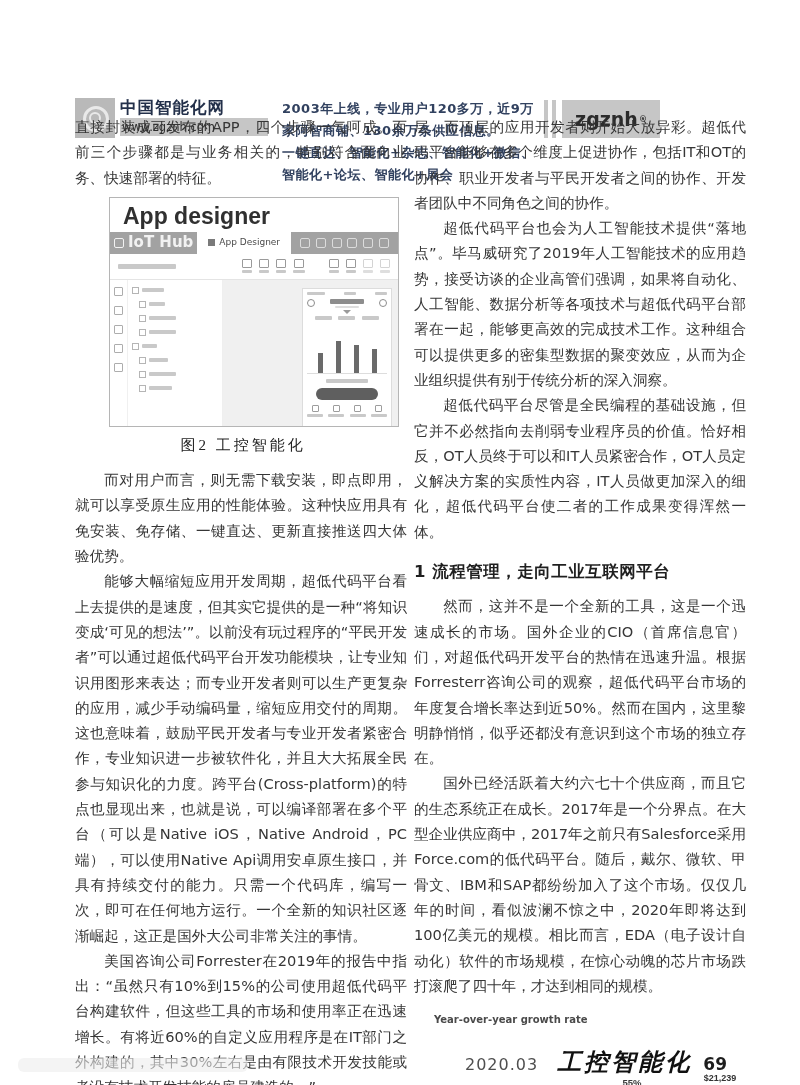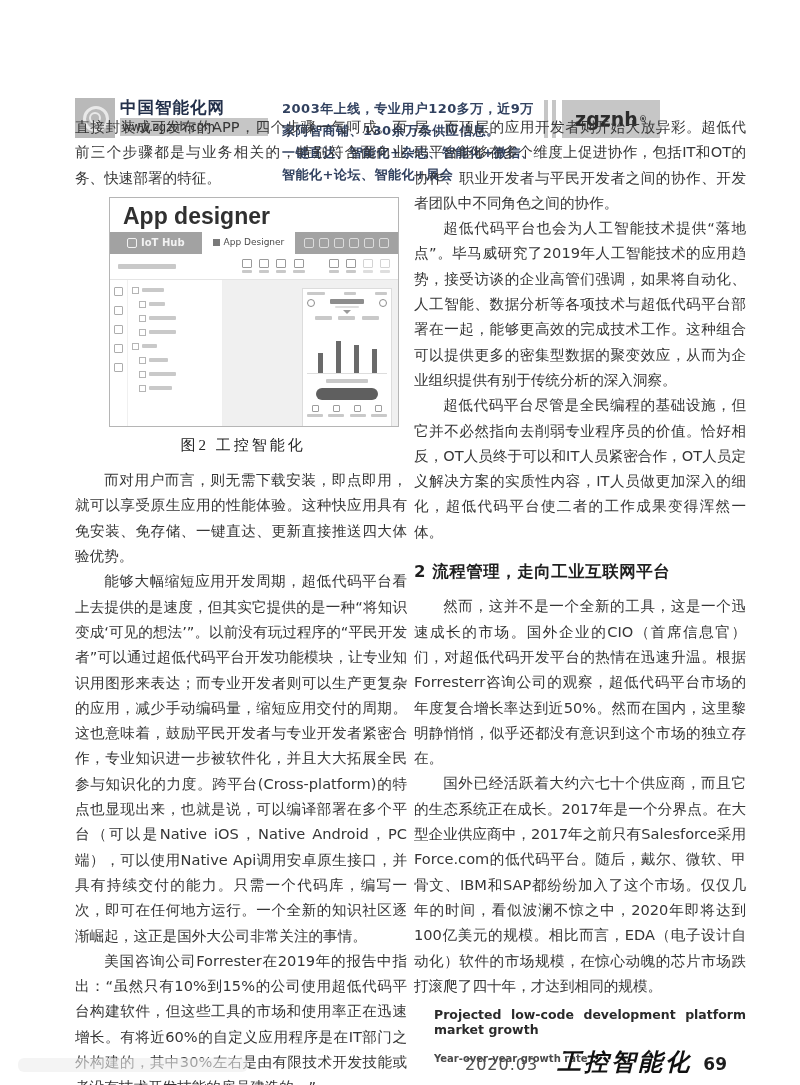--- a/index.html
+++ b/index.html
@@ -31,21 +31,21 @@
   .col p{margin:0;text-indent:2em;}
   .col p.noindent{text-indent:0;}
   .sec-h{font-size:16.5px;font-weight:bold;color:#1f1f1f;margin:15px 0 9px 0;letter-spacing:.5px;}
 
   
   .fig2-wrap{margin:7px 30px 9px 34px;}
   .fig2{width:288px;height:228px;border:1px solid #b5b5b5;background:#fff;overflow:hidden;font-size:0;}
   .fig2-title{font-size:23px;font-weight:600;color:#303030;padding:5px 0 3px 13px;line-height:26px;
               font-family:"Liberation Sans",sans-serif;}
   .fig2-nav{height:22px;background:#a2a2a2;display:flex;align-items:stretch;}
-  .nav-brand{display:flex;align-items:center;gap:4px;padding:0 17px;color:#f2f2f2;font-size:10px;font-weight:bold;}
+  .nav-brand{display:flex;align-items:center;gap:4px;padding:0 4px;color:#f2f2f2;font-size:15px;font-weight:bold;}
   .nav-brand .gi{width:8px;height:8px;border:1.5px solid #f2f2f2;border-radius:2px;}
   .nav-tab{background:#fff;color:#4a4a4a;font-size:9px;display:flex;align-items:center;gap:4px;padding:0 11px;}
   .nav-tab .gi{width:7px;height:7px;background:#7a7a7a;}
   .nav-icons{flex:1;display:flex;align-items:center;justify-content:space-around;padding:0 6px;}
   .nav-icons i{display:block;width:8px;height:8px;border:1.3px solid #dcdcdc;border-radius:2px;}
   .fig2-toolbar{height:25px;border-bottom:1px solid #e4e4e4;display:flex;align-items:center;padding:0 8px;gap:7px;}
   .ph{display:inline-block;background:#c9c9c9;border-radius:1px;vertical-align:middle;}
   .ph.lt{background:#dedede;}
   .tool-ic{display:flex;flex-direction:column;align-items:center;gap:2px;}
   .tool-ic b{width:8px;height:7px;border:1.2px solid #9a9a9a;border-radius:1px;}
@@ -276,26 +276,25 @@
     <p>而对用户而言，则无需下载安装，即点即用，就可以享受原生应用的性能体验。这种快应用具有免安装、免存储、一键直达、更新直接推送四大体验优势。</p>
     <p>能够大幅缩短应用开发周期，超低代码平台看上去提供的是速度，但其实它提供的是一种“将知识变成‘可见的想法’”。以前没有玩过程序的“平民开发者”可以通过超低代码平台开发功能模块，让专业知识用图形来表达；而专业开发者则可以生产更复杂的应用，减少手动编码量，缩短应用交付的周期。这也意味着，鼓励平民开发者与专业开发者紧密合作，专业知识进一步被软件化，并且大大拓展全民参与知识化的力度。跨平台(Cross-platform)的特点也显现出来，也就是说，可以编译部署在多个平台（可以是Native iOS，Native Android，PC端），可以使用Native Api调用安卓原生接口，并具有持续交付的能力。只需一个代码库，编写一次，即可在任何地方运行。一个全新的知识社区逐渐崛起，这正是国外大公司非常关注的事情。</p>
     <p>美国咨询公司Forrester在2019年的报告中指出：“虽然只有10%到15%的公司使用超低代码平台构建软件，但这些工具的市场和使用率正在迅速增长。有将近60%的自定义应用程序是在IT部门之外构建的，其中30%左右是由有限技术开发技能或者没有技术开发技能的雇员建造的。”</p>
 
   </div>
 
   <div class="col col-r">
     <p class="noindent">层，而顶层的应用开发者则开始大放异彩。超低代码平台能够在多个维度上促进协作，包括IT和OT的协作、职业开发者与平民开发者之间的协作、开发者团队中不同角色之间的协作。</p>
     <p>超低代码平台也会为人工智能技术提供“落地点”。毕马威研究了2019年人工智能技术的应用趋势，接受访谈的企业高管们强调，如果将自动化、人工智能、数据分析等各项技术与超低代码平台部署在一起，能够更高效的完成技术工作。这种组合可以提供更多的密集型数据的聚变效应，从而为企业组织提供有别于传统分析的深入洞察。</p>
     <p>超低代码平台尽管是全民编程的基础设施，但它并不必然指向去削弱专业程序员的价值。恰好相反，OT人员终于可以和IT人员紧密合作，OT人员定义解决方案的实质性内容，IT人员做更加深入的细化，超低代码平台使二者的工作成果变得浑然一体。</p>
-    <div class="sec-h">2 流程管理，走向工业互联网平台</div>
+    <div class="sec-h">1 流程管理，走向工业互联网平台</div>
     <p>然而，这并不是一个全新的工具，这是一个迅速成长的市场。国外企业的CIO（首席信息官）们，对超低代码开发平台的热情在迅速升温。根据Forresterr咨询公司的观察，超低代码平台市场的年度复合增长率达到近50%。然而在国内，这里黎明静悄悄，似乎还都没有意识到这个市场的独立存在。</p>
     <p>国外已经活跃着大约六七十个供应商，而且它的生态系统正在成长。2017年是一个分界点。在大型企业供应商中，2017年之前只有Salesforce采用Force.com的低代码平台。随后，戴尔、微软、甲骨文、IBM和SAP都纷纷加入了这个市场。仅仅几年的时间，看似波澜不惊之中，2020年即将达到100亿美元的规模。相比而言，EDA（电子设计自动化）软件的市场规模，在惊心动魄的芯片市场跌打滚爬了四十年，才达到相同的规模。</p>
 
     <div class="fig3">
-      <div class="chart-title">Projected low-code development platform market growth</div>
       <div class="chart-sub">Year-over-year growth rate</div>
       <div class="chart-box">
         <svg id="market-chart" width="308" height="150" viewBox="0 0 308 150">
             <rect x="7" y="117.98069588963699" width="30" height="10.019304110363013" fill="#6e6e6e"></rect>
             <text x="22" y="112.98069588963699" text-anchor="middle" font-size="9" font-weight="bold" fill="#333">$2,800</text>
             <text x="22" y="141" text-anchor="middle" font-size="9" fill="#555">2016</text>
             <rect x="51" y="114.40237299307877" width="30" height="13.597627006921229" fill="#6e6e6e"></rect>
             <text x="66" y="109.40237299307877" text-anchor="middle" font-size="9" font-weight="bold" fill="#333">$3,800</text>
             <text x="66" y="141" text-anchor="middle" font-size="9" fill="#555">2017 (F)</text>
             <rect x="95" y="112.43429539997175" width="30" height="15.56570460002825" fill="#6e6e6e"></rect>

